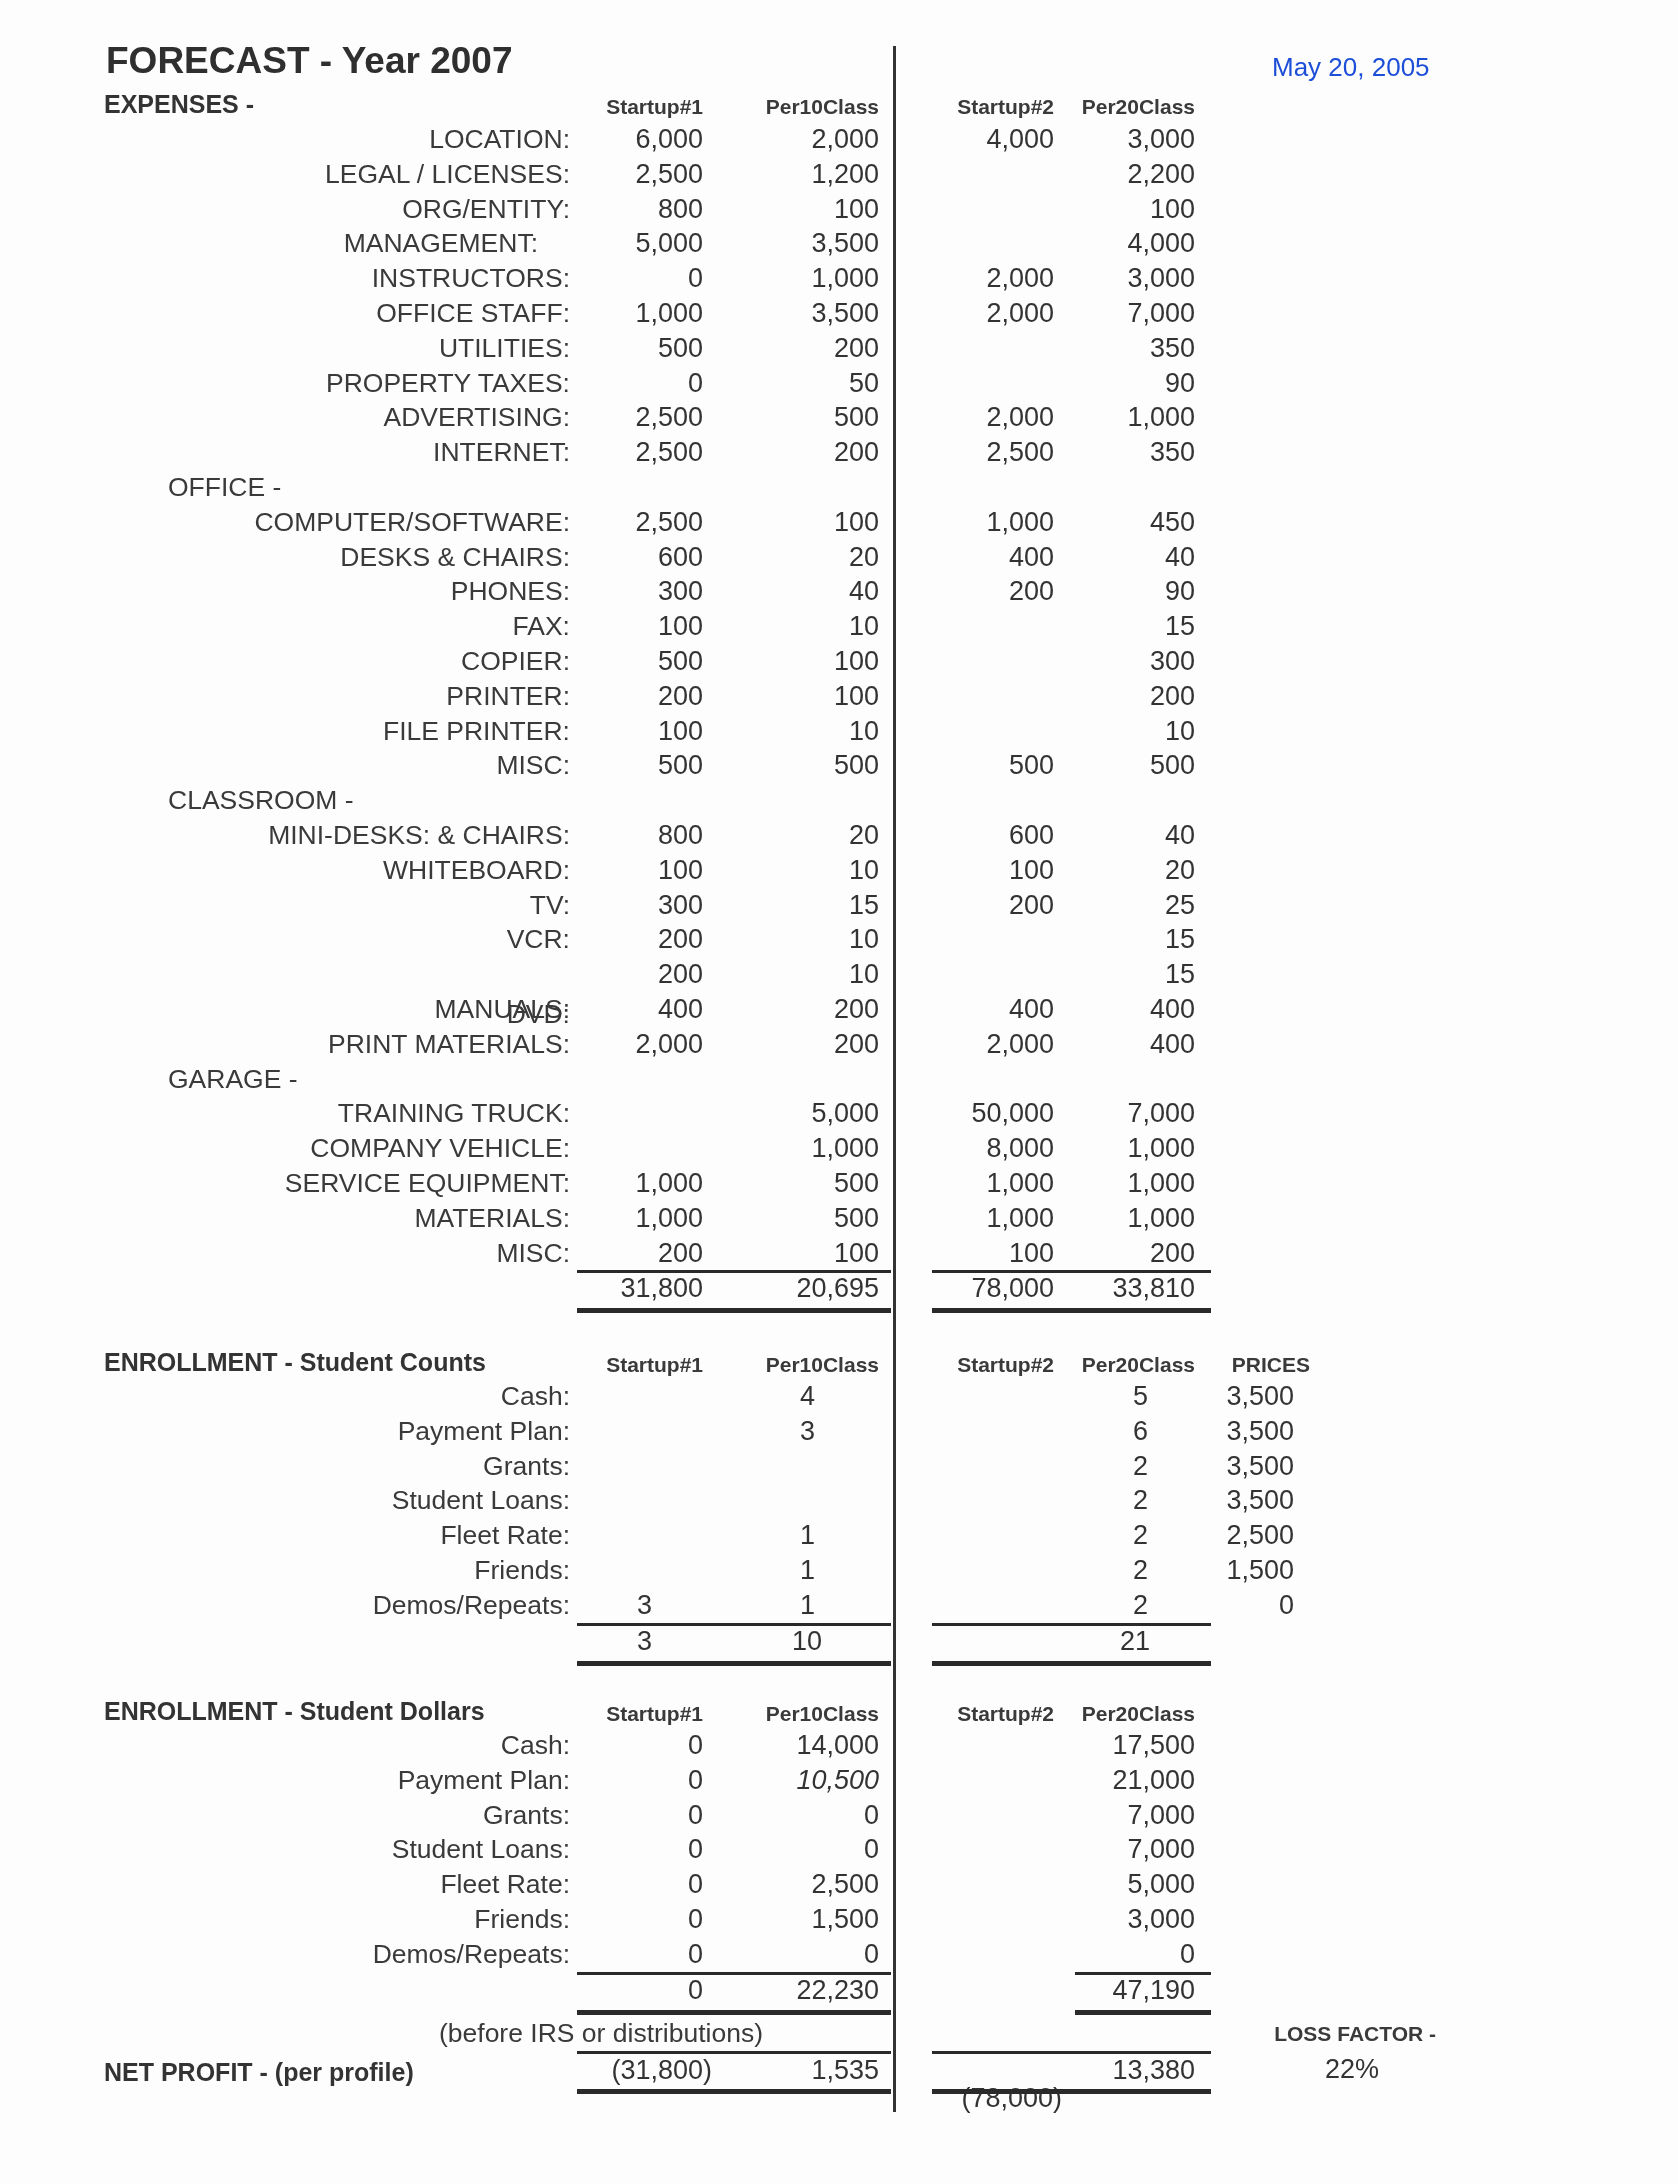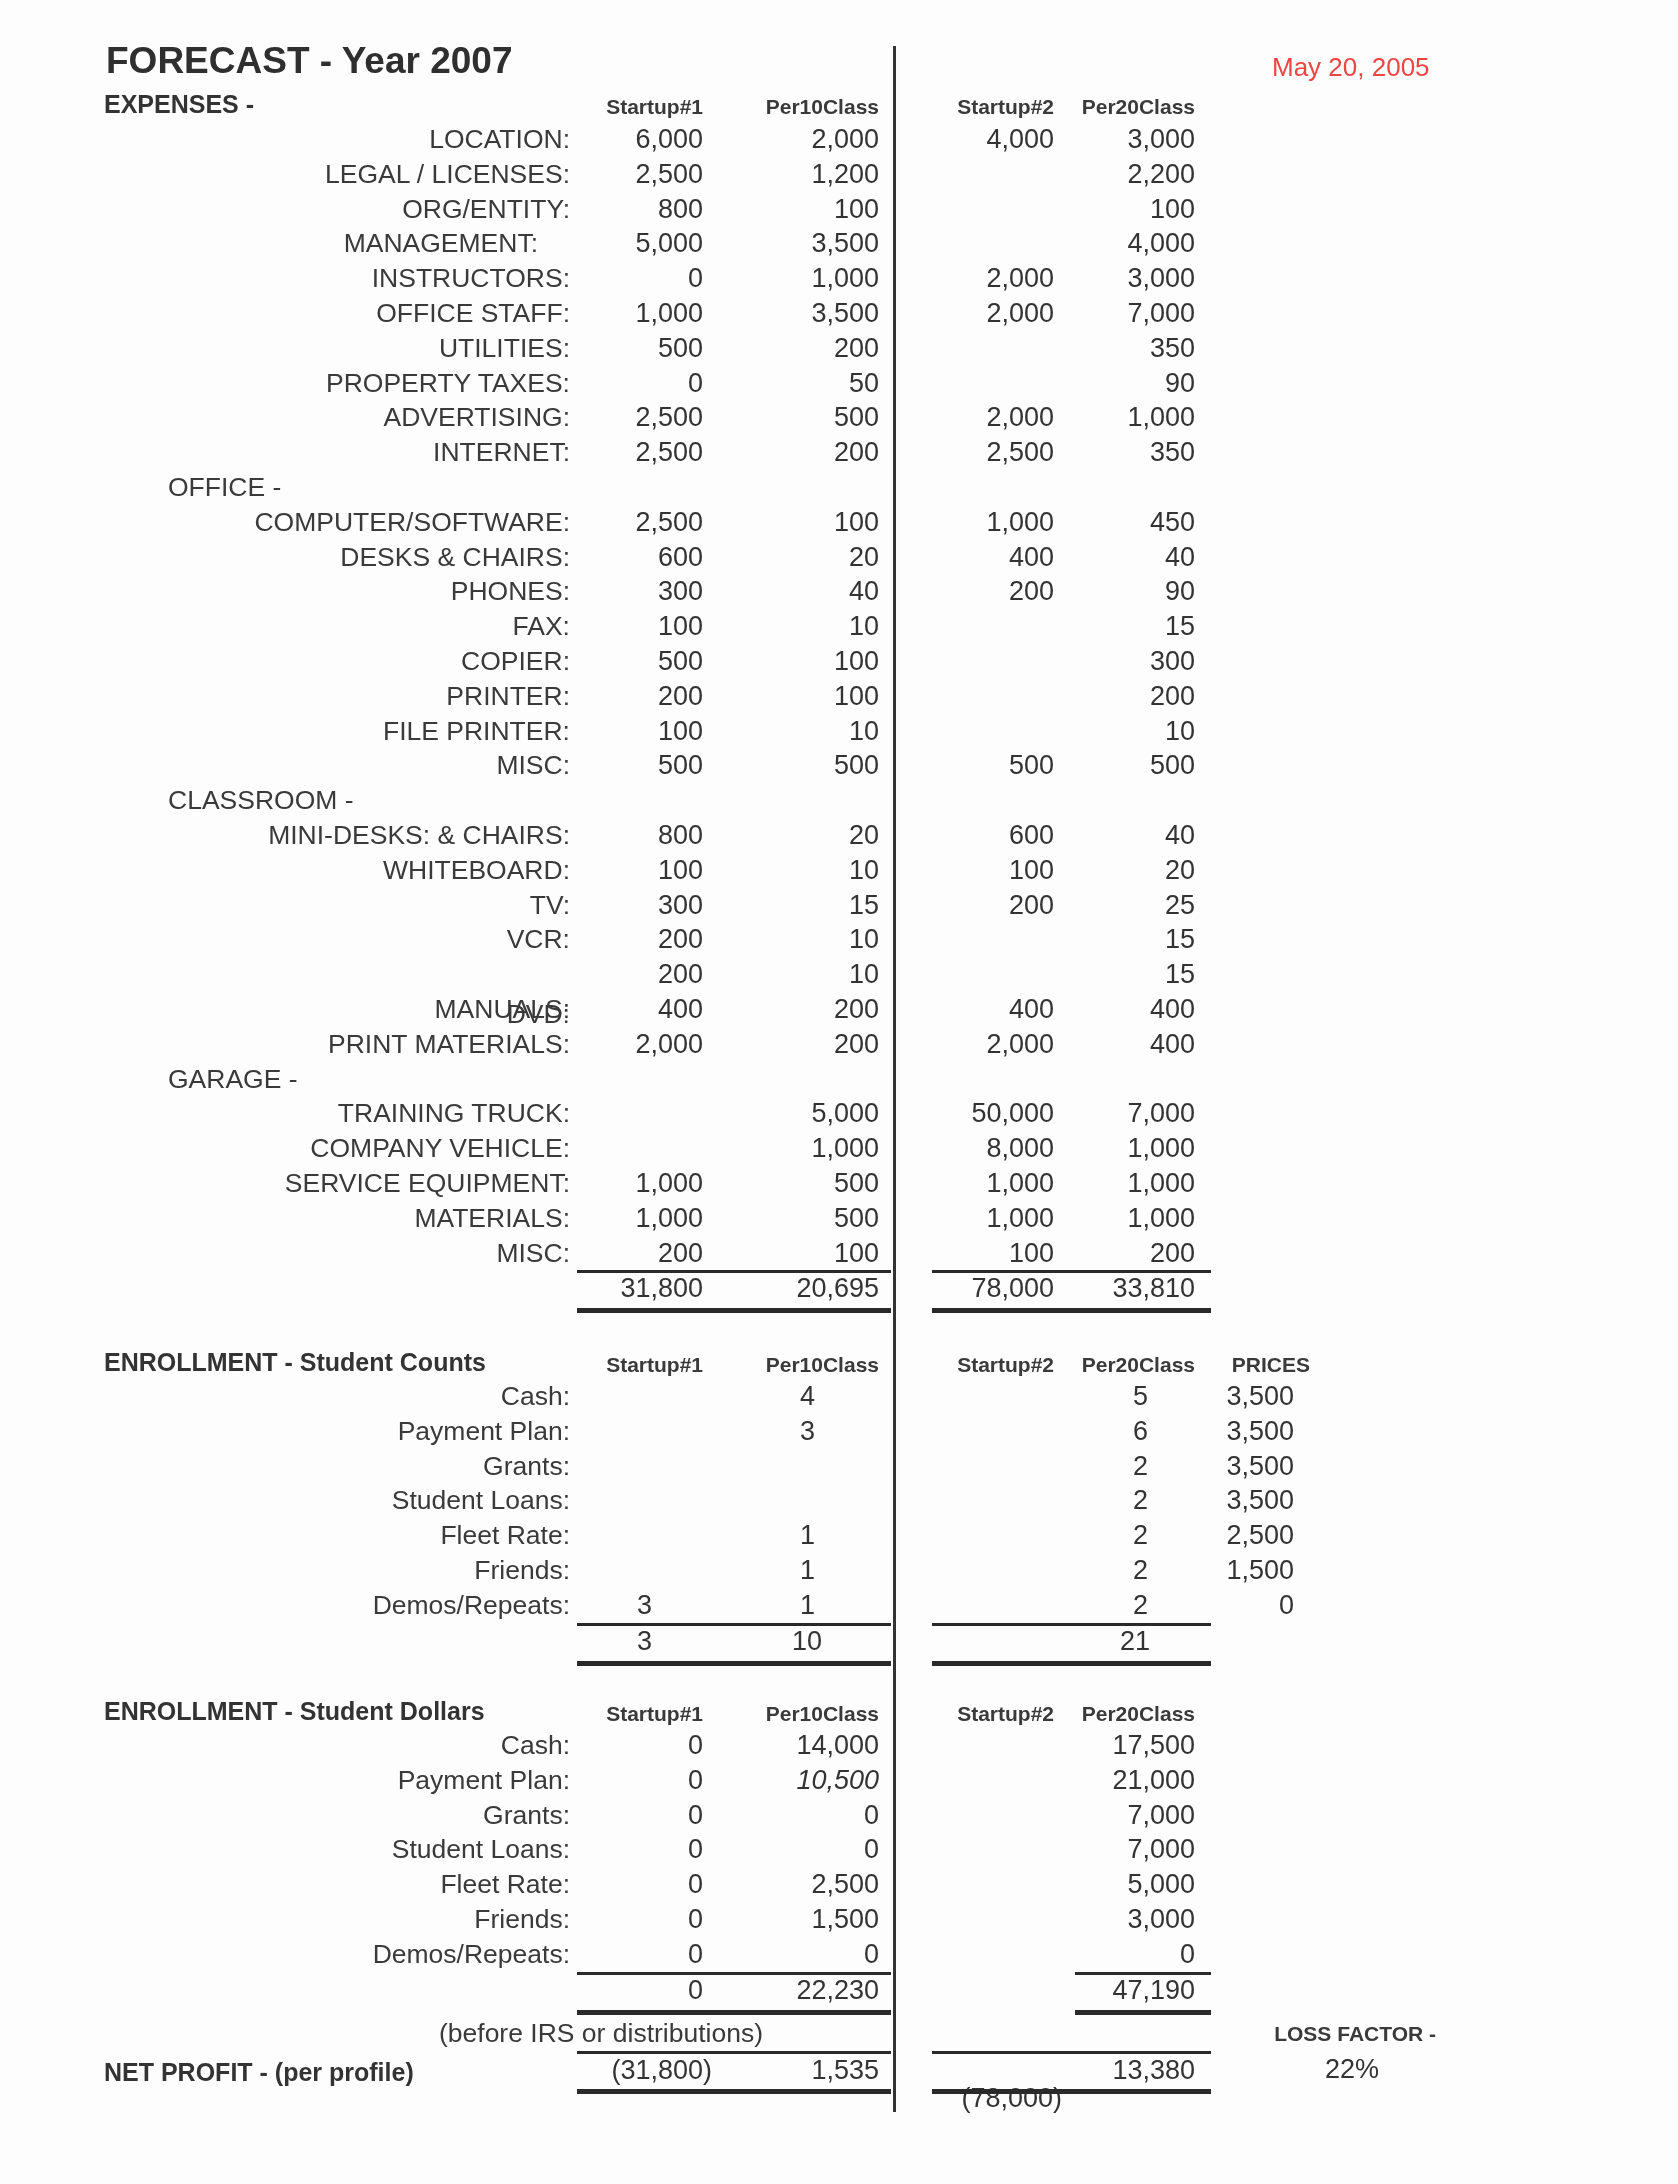--- a/index.html
+++ b/index.html
@@ -1,20 +1,20 @@
 <!DOCTYPE html>
 <html><head>
 <meta charset="utf-8">
 <style>
   html, body { margin:0; padding:0; }
   body { width:1678px; height:2184px; background:#fdfdfd; position:relative; overflow:hidden;
          font-family:"Liberation Sans", sans-serif; color:#333; }
   .abs { position:absolute; white-space:nowrap; }
   .title { left:106px; top:40px; font-size:37px; font-weight:bold; color:#2f2f2f; }
-  .date { left:1272px; top:52px; font-size:26px; color:#ef4444; }
+  .date { left:1272px; top:52px; font-size:26px; color:#1d4ed8; }
   .sec { font-size:25px; font-weight:bold; color:#333; }
   .hdr { font-size:21px; font-weight:bold; color:#3a3a3a; text-align:right; }
   .lbl { font-size:26.5px; text-align:right; color:#3a3a3a; }
   .grp { font-size:26.5px; color:#3a3a3a; }
   .num { font-size:27px; text-align:right; color:#333; }
   .rule { position:absolute; background:#2a2a2a; }
   .vline { position:absolute; left:893px; top:46px; width:3px; height:2066px; background:#333; }
 </style>
 </head>
 <body>

